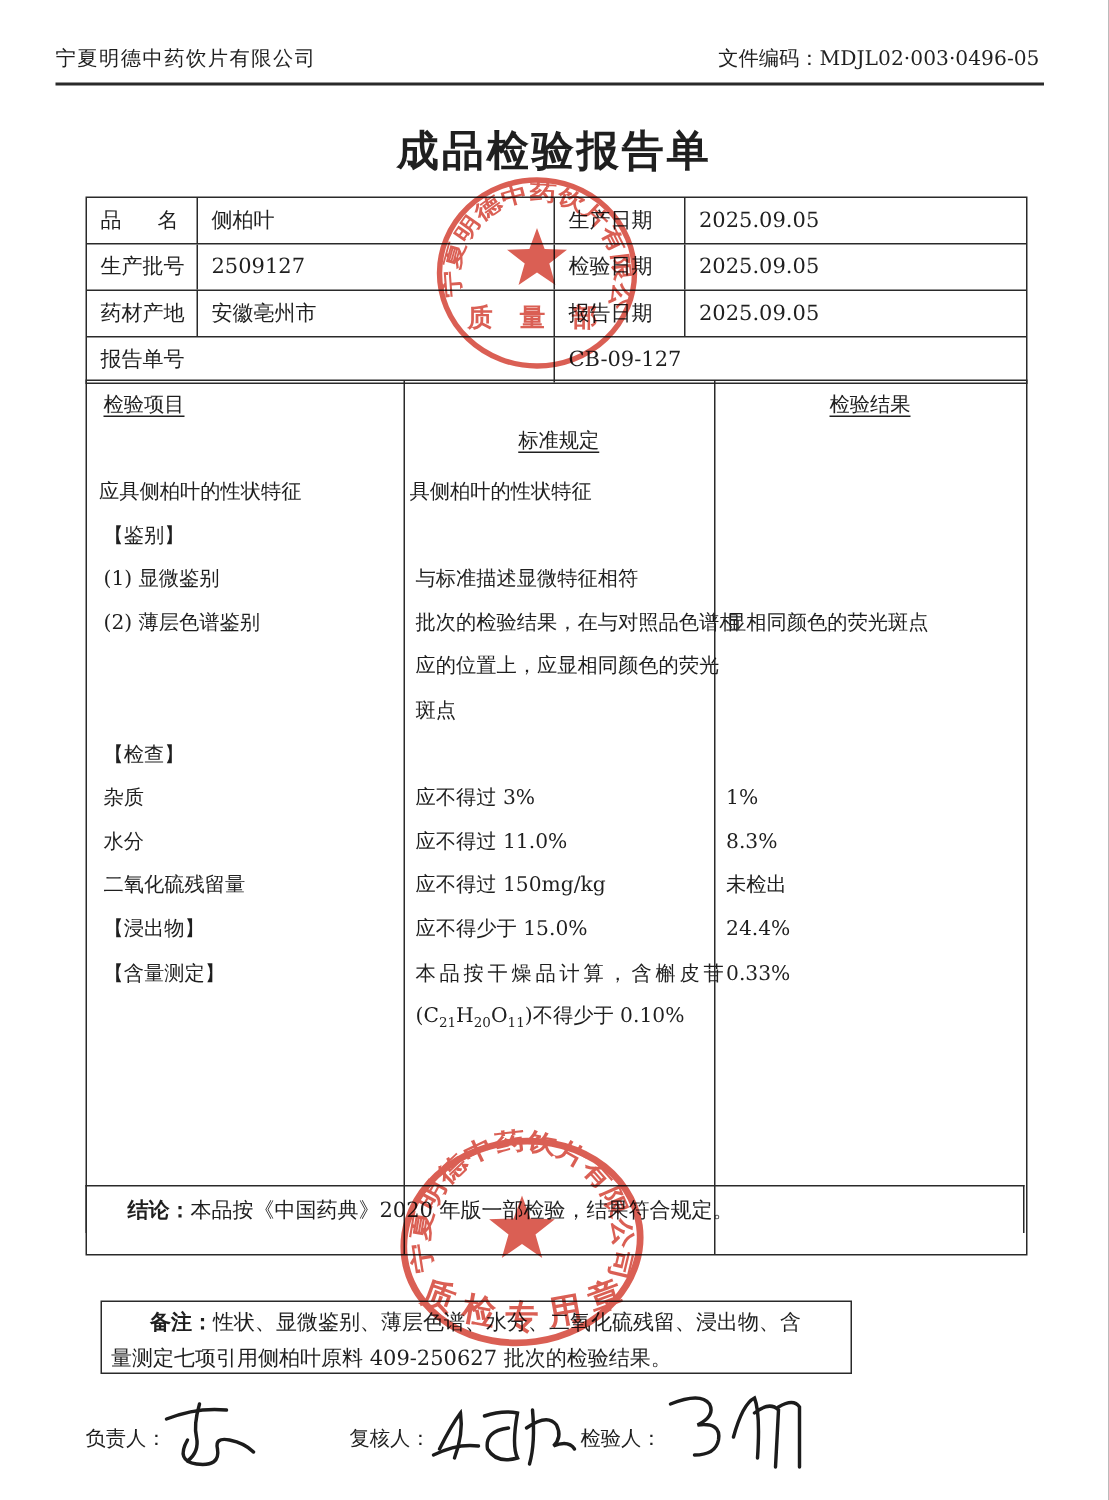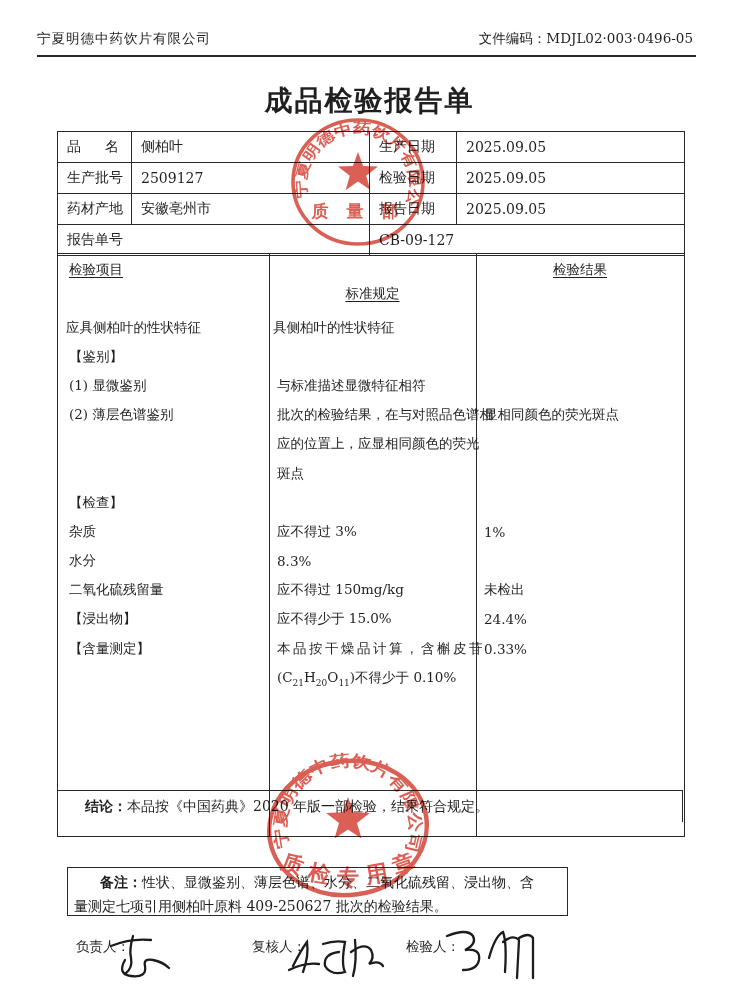--- a/index.html
+++ b/index.html
@@ -48,21 +48,21 @@
   
   .concl-row{position:absolute;left:57px;top:790px;width:626px;height:32px;border:1.5px solid #2a2a2a;
              border-bottom:none;box-sizing:border-box;display:flex;align-items:center;font-size:14px;}
   .concl-row .lbl{font-weight:bold;margin-left:27px;}
   .remark-row{position:absolute;left:67px;top:867px;width:501px;height:49px;border:1.5px solid #2a2a2a;
               box-sizing:border-box;font-size:14px;line-height:24px;padding:2px 22px 0 6px;}
   .remark-row p{margin:0;text-indent:26px;}
   .remark-row .lbl{font-weight:bold;}
   
   .sign-strip{position:absolute;left:57px;top:938px;width:626px;font-size:13.5px;}
-  .sig-label{position:absolute;top:0;margin-left:19px;}
+  .sig-label{position:absolute;top:12px;}
   .sl-1{left:0;}
   .sl-2{left:176px;}
   .sl-3{left:330px;}
   .sig-svg{position:absolute;}
   .sig-svg path{fill:none;stroke:#1c1c1c;stroke-width:2.3;stroke-linecap:round;}
   
   .stamp{position:absolute;mix-blend-mode:multiply;opacity:0.82;}
   .stamp text{font-family:"DejaVu Sans","Liberation Sans",sans-serif;fill:#d23b2e;}
 </style>
 </head>
@@ -149,20 +149,21 @@
           <div class="sc sc-s"></div>
           <div class="sc sc-r"></div>
         </div>
       <div class="s-line">
           <div class="sc sc-i">杂质</div>
           <div class="sc sc-s">应不得过 3%</div>
           <div class="sc sc-r">1%</div>
         </div>
       <div class="s-line">
           <div class="sc sc-i">水分</div>
+          <div class="sc sc-s">应不得过 11.0%</div>
           <div class="sc sc-r">8.3%</div>
         </div>
       <div class="s-line">
           <div class="sc sc-i">二氧化硫残留量</div>
           <div class="sc sc-s">应不得过 150mg/kg</div>
           <div class="sc sc-r">未检出</div>
         </div>
       <div class="s-line">
           <div class="sc sc-i">【浸出物】</div>
           <div class="sc sc-s">应不得少于 15.0%</div>

